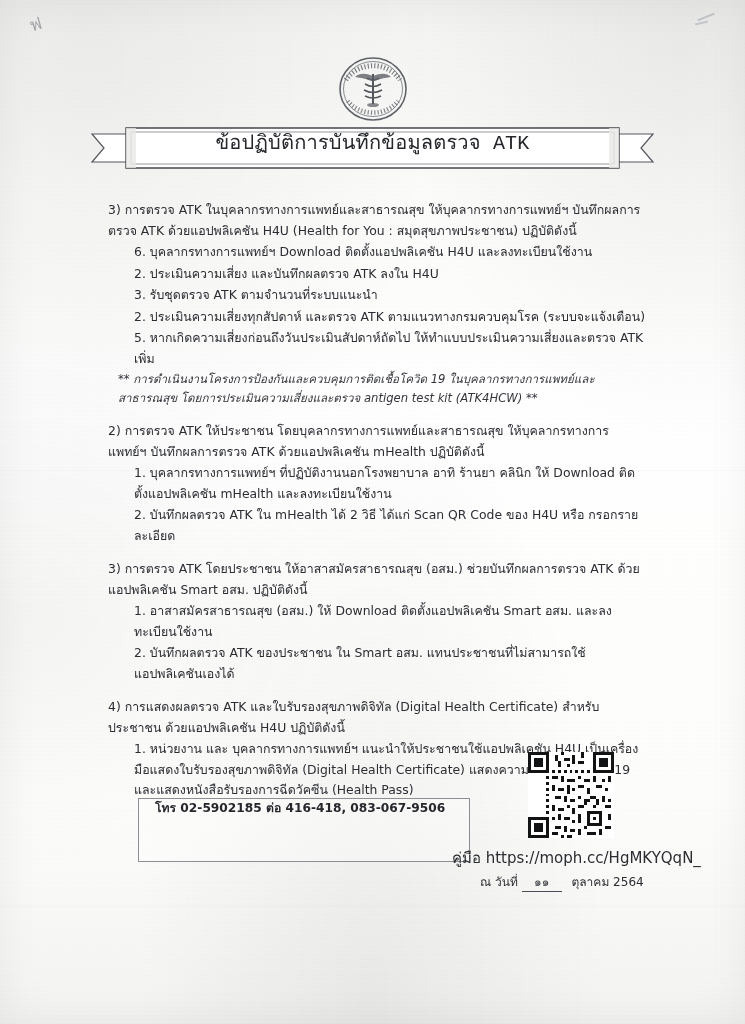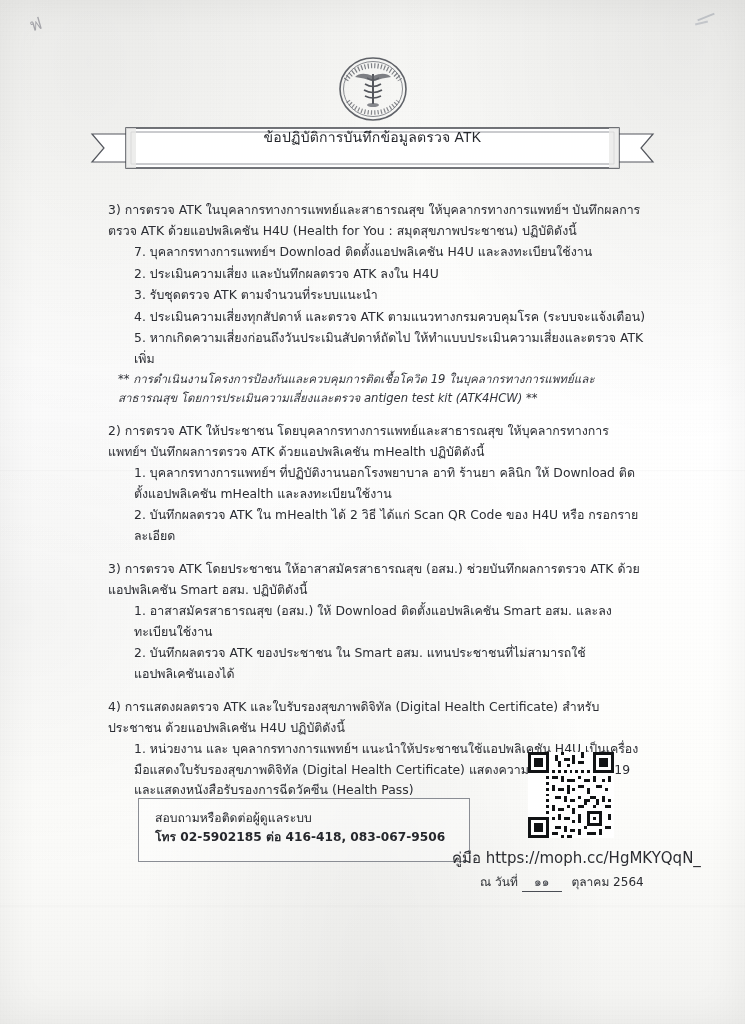--- a/index.html
+++ b/index.html
@@ -91,23 +91,23 @@
     position: absolute;
     left: 0; right: 0;
     top: 118px;
     height: 56px;
   }
   .banner-title {
     position: absolute;
     left: 0; right: 0;
     top: 126px;
     text-align: center;
-    font-size: 14px;
+    font-size: 20px;
     color: #24262b;
-    font-family: Liberation Sans, sans-serif;
+    font-family: Liberation Mono, monospace;
     letter-spacing: 0.2px;
   }
 
   
   .doc-body {
     position: absolute;
     left: 108px;
     top: 200px;
     width: 538px;
     color: #2b2d33;
@@ -239,42 +239,41 @@
 
       <path d="M126 10 L136 10 L136 50 L126 50 Z" fill="#e9e9e7" opacity="0.8"></path>
       <path d="M609 10 L619 10 L619 50 L609 50 Z" fill="#e9e9e7" opacity="0.8"></path>
     </svg>
   </div>
   <div class="banner-title">ข้อปฏิบัติการบันทึกข้อมูลตรวจ ATK</div>
 
   <div class="doc-body">
 
     <p class="para p-head first">3) การตรวจ ATK ในบุคลากรทางการแพทย์และสาธารณสุข ให้บุคลากรทางการแพทย์ฯ บันทึกผลการตรวจ ATK ด้วยแอปพลิเคชัน H4U (Health for You : สมุดสุขภาพประชาชน) ปฏิบัติดังนี้</p>
-    <p class="para sub">7. บุคลากรทางการแพทย์ฯ Download ติดตั้งแอปพลิเคชัน H4U และลงทะเบียนใช้งาน</p>
+    <p class="para sub">6. บุคลากรทางการแพทย์ฯ Download ติดตั้งแอปพลิเคชัน H4U และลงทะเบียนใช้งาน</p>
     <p class="para sub">2. ประเมินความเสี่ยง และบันทึกผลตรวจ ATK ลงใน H4U</p>
     <p class="para sub">3. รับชุดตรวจ ATK ตามจำนวนที่ระบบแนะนำ</p>
-    <p class="para sub">4. ประเมินความเสี่ยงทุกสัปดาห์ และตรวจ ATK ตามแนวทางกรมควบคุมโรค (ระบบจะแจ้งเตือน)</p>
+    <p class="para sub">2. ประเมินความเสี่ยงทุกสัปดาห์ และตรวจ ATK ตามแนวทางกรมควบคุมโรค (ระบบจะแจ้งเตือน)</p>
     <p class="para sub">5. หากเกิดความเสี่ยงก่อนถึงวันประเมินสัปดาห์ถัดไป ให้ทำแบบประเมินความเสี่ยงและตรวจ ATK เพิ่ม</p>
     <p class="para note">** การดำเนินงานโครงการป้องกันและควบคุมการติดเชื้อโควิด 19 ในบุคลากรทางการแพทย์และสาธารณสุข โดยการประเมินความเสี่ยงและตรวจ antigen test kit (ATK4HCW) **</p>
 
     <p class="para p-head">2) การตรวจ ATK ให้ประชาชน โดยบุคลากรทางการแพทย์และสาธารณสุข ให้บุคลากรทางการแพทย์ฯ บันทึกผลการตรวจ ATK ด้วยแอปพลิเคชัน mHealth  ปฏิบัติดังนี้</p>
     <p class="para sub">1. บุคลากรทางการแพทย์ฯ ที่ปฏิบัติงานนอกโรงพยาบาล อาทิ ร้านยา คลินิก ให้ Download ติดตั้งแอปพลิเคชัน mHealth และลงทะเบียนใช้งาน</p>
     <p class="para sub">2. บันทึกผลตรวจ ATK ใน mHealth ได้ 2 วิธี ได้แก่ Scan QR Code ของ H4U หรือ กรอกรายละเอียด</p>
 
     <p class="para p-head">3) การตรวจ ATK โดยประชาชน ให้อาสาสมัครสาธารณสุข (อสม.) ช่วยบันทึกผลการตรวจ ATK ด้วยแอปพลิเคชัน Smart อสม.  ปฏิบัติดังนี้</p>
     <p class="para sub">1. อาสาสมัครสาธารณสุข (อสม.) ให้ Download ติดตั้งแอปพลิเคชัน Smart อสม. และลงทะเบียนใช้งาน</p>
     <p class="para sub">2. บันทึกผลตรวจ ATK ของประชาชน ใน Smart อสม. แทนประชาชนที่ไม่สามารถใช้แอปพลิเคชันเองได้</p>
 
     <p class="para p-head">4) การแสดงผลตรวจ ATK และใบรับรองสุขภาพดิจิทัล (Digital Health Certificate) สำหรับประชาชน ด้วยแอปพลิเคชัน H4U  ปฏิบัติดังนี้</p>
     <p class="para sub">1. หน่วยงาน และ บุคลากรทางการแพทย์ฯ แนะนำให้ประชาชนใช้แอปพลิเคชัน H4U เป็นเครื่องมือแสดงใบรับรองสุขภาพดิจิทัล (Digital Health Certificate) แสดงความปลอดเชื้อโควิด-19 และแสดงหนังสือรับรองการฉีดวัคซีน (Health Pass)</p>
 
   </div>
 
   <div class="footer-box">
-    <div class="footer-line l1">สอบถามหรือติดต่อผู้ดูแลระบบ</div>
     <div class="footer-line l2">โทร 02-5902185 ต่อ 416-418, 083-067-9506</div>
   </div>
 
   <div class="qr">
     <svg viewBox="0 0 29 29" width="86" height="86" shape-rendering="crispEdges" aria-hidden="true">
       <rect width="29" height="29" fill="#ffffff"></rect>
       <g fill="#111315">
 
         <rect x="0" y="0" width="7" height="1"></rect>
           <rect x="0" y="6" width="7" height="1"></rect>

